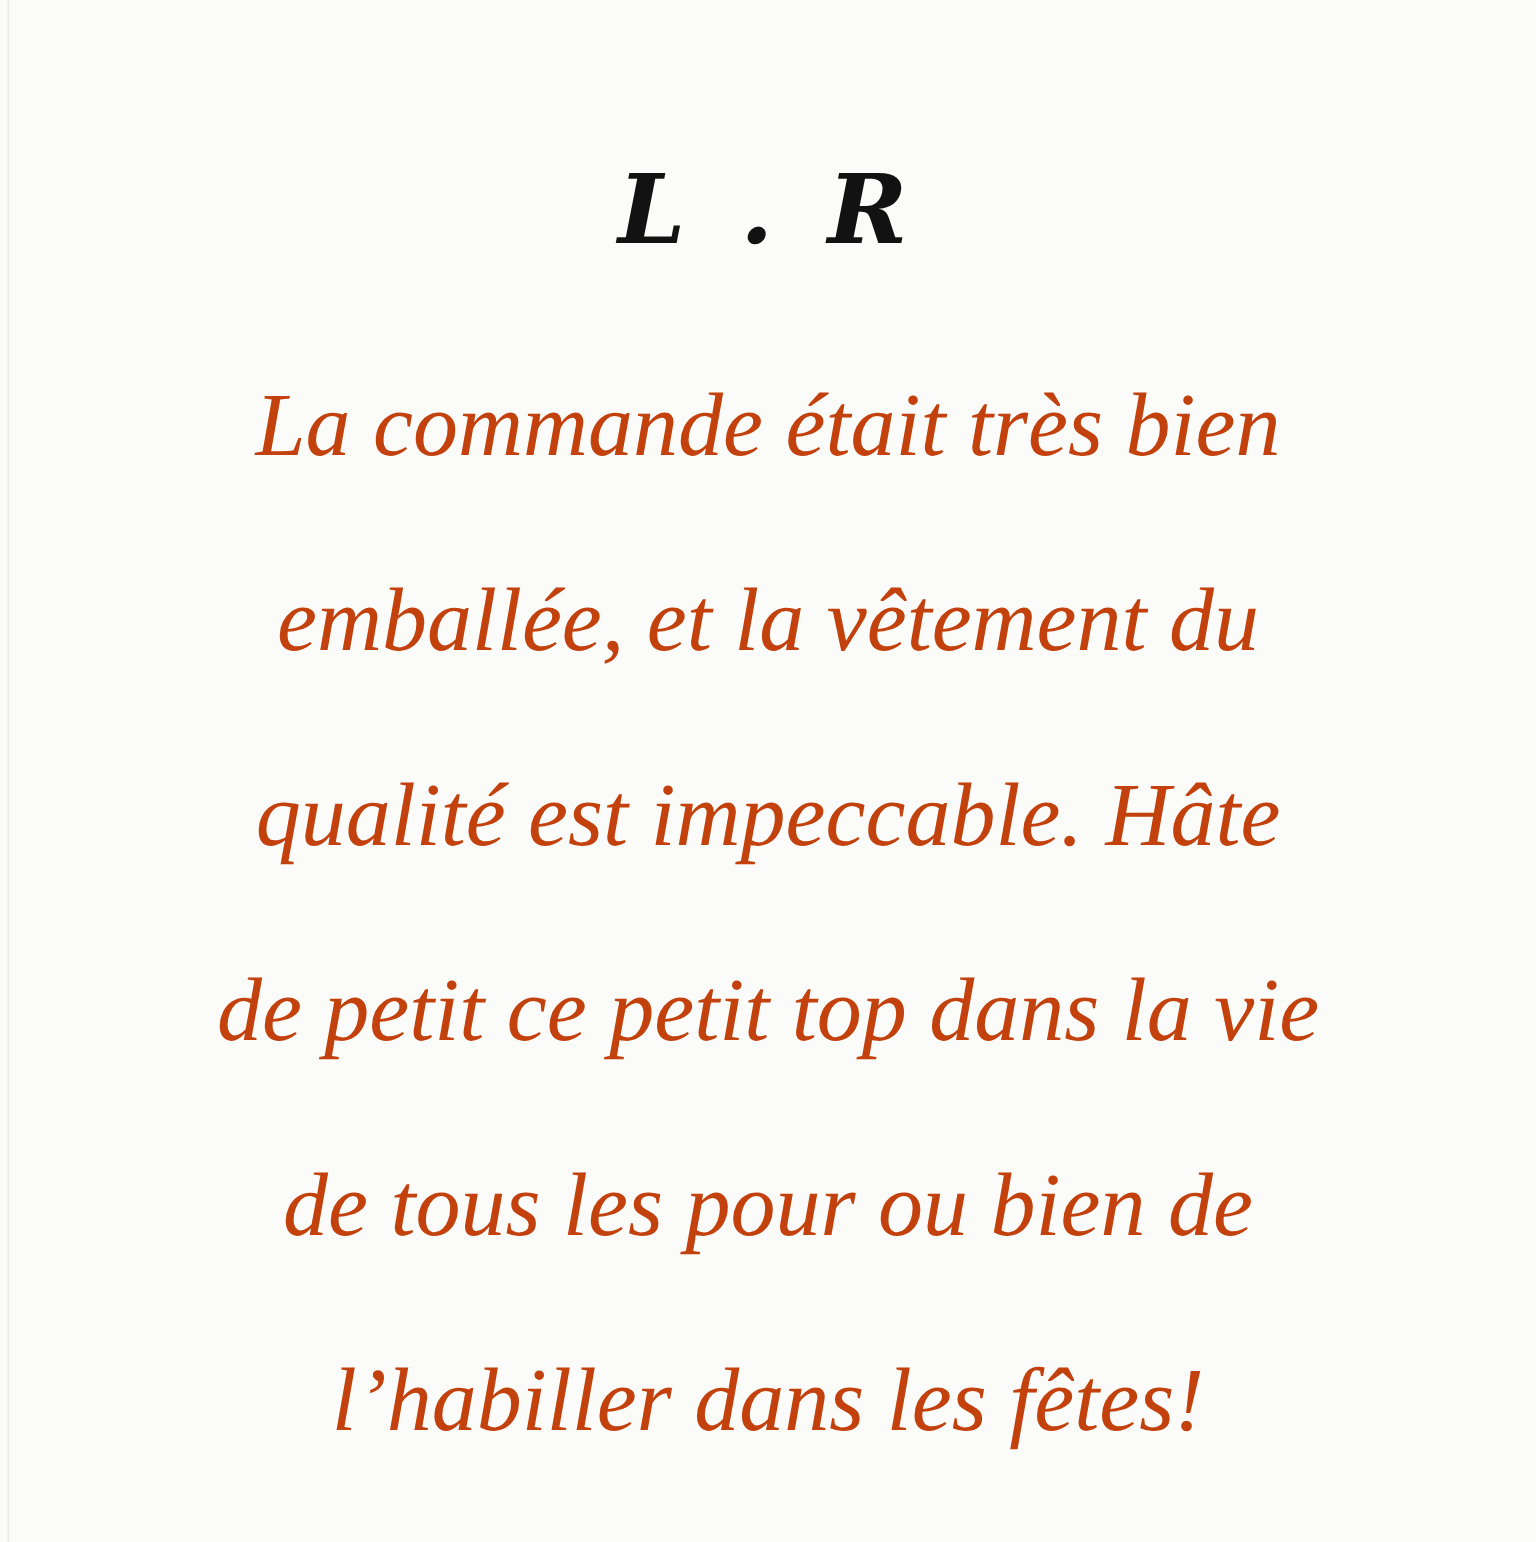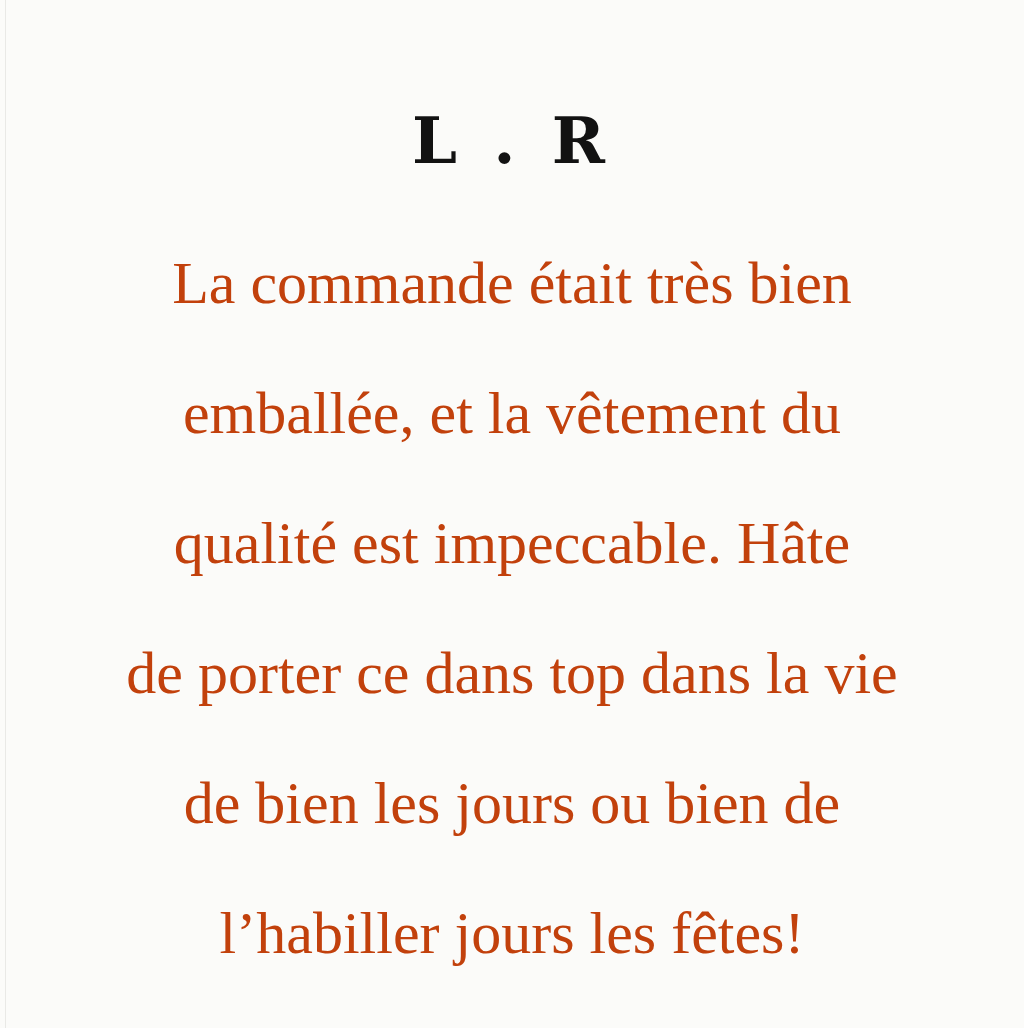--- a/index.html
+++ b/index.html
@@ -20,20 +20,21 @@
     top: 0;
     width: 1px;
     height: 100%;
     background: #e9e9e6;
   }
   .quote-card {
     width: 1024px;
     height: 1028px;
     text-align: center;
     color: #171717;
+    font-style: italic;
   }
   .reviewer-initials {
     padding-top: 106px;
     font-family: "DejaVu Serif", serif;
     font-weight: bold;
     font-size: 64px;
     letter-spacing: 7px;
     line-height: 1.1;
     color: #121212;
   }
@@ -51,17 +52,17 @@
 <body>
 
 <div class="edge-line"></div>
 
 <div class="quote-card">
   <div class="reviewer-initials">L . R</div>
   <div class="review-body">
     <div class="review-line">La commande était très bien</div>
     <div class="review-line">emballée, et la vêtement du</div>
     <div class="review-line">qualité est impeccable. Hâte</div>
-    <div class="review-line">de porter ce dans top dans la vie</div>
-    <div class="review-line">de bien les jours ou bien de</div>
-    <div class="review-line">l’habiller jours les fêtes!</div>
+    <div class="review-line">de petit ce petit top dans la vie</div>
+    <div class="review-line">de tous les pour ou bien de</div>
+    <div class="review-line">l’habiller dans les fêtes!</div>
   </div>
 </div>
 
 </body></html>

